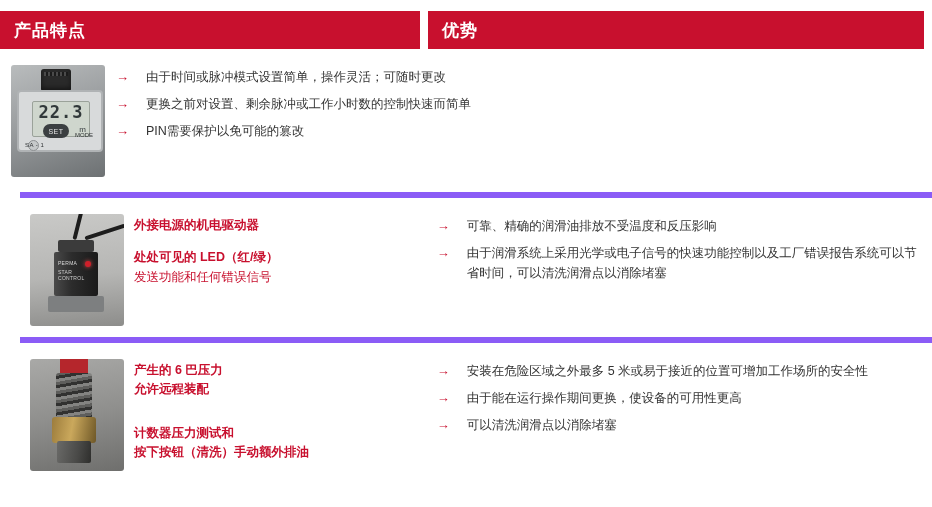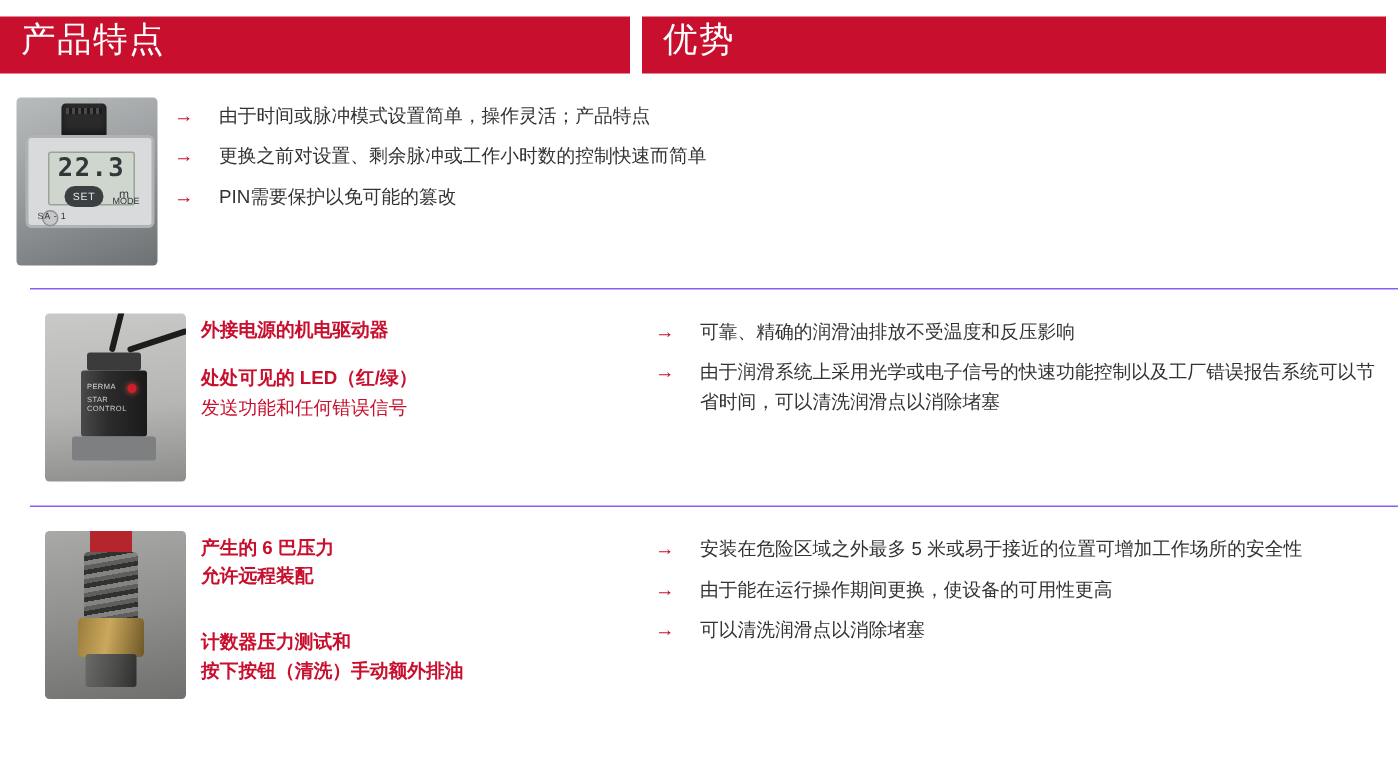--- a/index.html
+++ b/index.html
@@ -25,22 +25,23 @@
   .header {
     display: flex;
     align-items: stretch;
     height: 38px;
     margin: 11px 0 0 0;
   }
   .header-cell {
     background: #c8102e;
     color: #ffffff;
     display: flex;
-    font-size: 23px;
-    font-weight: normal;
+    align-items: center;
+    font-size: 17px;
+    font-weight: bold;
     letter-spacing: 1px;
   }
   .header-cell.left {
     width: 420px;
     padding-left: 14px;
     box-sizing: border-box;
   }
   .header-cell.gap {
     width: 8px;
     background: #ffffff;
@@ -53,21 +54,21 @@
 
   
   .row {
     display: flex;
     align-items: flex-start;
     padding: 0;
     box-sizing: border-box;
     position: relative;
   }
   .row + .row {
-    border-top: 1px solid #8b5cf6;
+    border-top: 6px solid #8b5cf6;
     margin-left: 20px;
   }
   .row-1 { height: 143px; }
   .row-2 { height: 145px; }
   .row-3 { height: 145px; justify-content: space-between; }
 
   .thumb-col {
     width: 116px;
     display: flex;
     align-items: flex-start;
@@ -335,21 +336,21 @@
           <div class="lcd-mode">MODE</div>
           <div class="lcd-footer">SA - 1</div>
         </div>
       </div>
     </div>
 
 
     <div class="benefit-col">
       <div class="bullet">
         <span class="arrow">→</span>
-        <span class="btext">由于时间或脉冲模式设置简单，操作灵活；产品特点</span>
+        <span class="btext">由于时间或脉冲模式设置简单，操作灵活；可随时更改</span>
       </div>
       <div class="bullet">
         <span class="arrow">→</span>
         <span class="btext">更换之前对设置、剩余脉冲或工作小时数的控制快速而简单</span>
       </div>
       <div class="bullet">
         <span class="arrow">→</span>
         <span class="btext">PIN需要保护以免可能的篡改</span>
       </div>
     </div>

